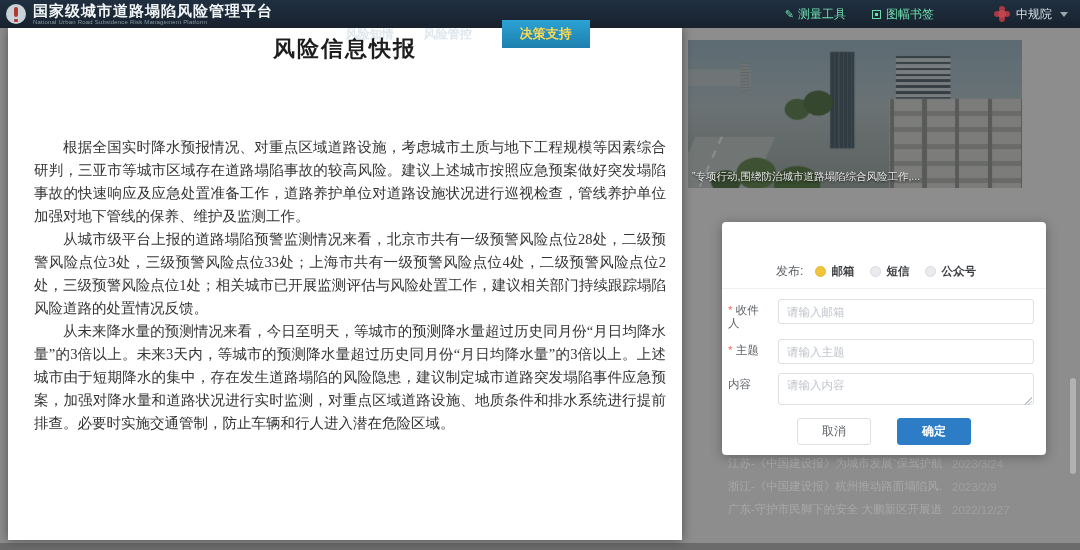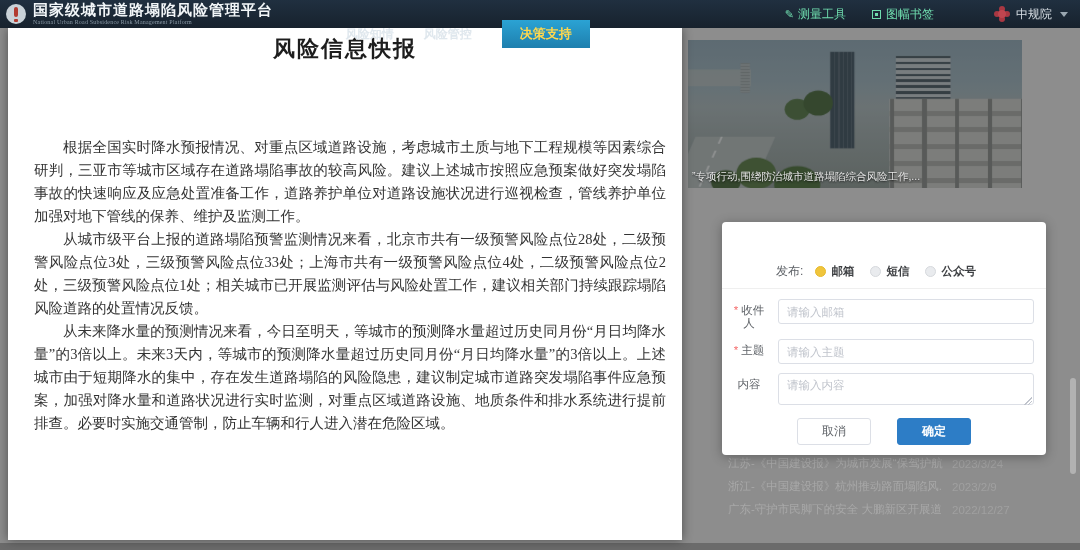--- a/index.html
+++ b/index.html
@@ -3,21 +3,21 @@
 <meta charset="utf-8">
 <style>
   * { margin:0; padding:0; box-sizing:border-box; }
   html,body { width:1080px; height:550px; overflow:hidden; }
   body { font-family:"Liberation Sans", sans-serif; background:#8d8d8d; position:relative; }
   .stage { position:absolute; inset:0; width:1080px; height:550px; background:#8d8d8d; overflow:hidden; }
 
   
   .topbar { position:absolute; top:0; left:0; width:1080px; height:28px;
             background:linear-gradient(#203040,#17222d); z-index:50;
-            display:flex; align-items:center; padding:0 12px 0 6px;font-family:Liberation Serif, serif; }
+            display:flex; align-items:center; padding:0 12px 0 6px; }
   .logo-circle { width:20px; height:20px; border-radius:50%; background:#c9d2d8;
                  position:relative; flex:0 0 auto; }
   .logo-circle .mark { position:absolute; left:8px; top:3px; width:4px; height:10px;
                        background:#b23b30; border-radius:2px; }
   .logo-circle .mark-dot { position:absolute; left:8px; top:15px; width:4px; height:3px;
                        background:#b23b30; border-radius:1px; }
   .brand { margin-left:7px; line-height:1; }
   .brand .cn { color:#f2f6f8; font-size:15px; font-weight:bold; letter-spacing:1px; }
   .brand .en { color:#8a99a6; font-size:6px; margin-top:1px; letter-spacing:.2px; }
   .nav { margin-left:auto; display:flex; align-items:center; height:28px; }
@@ -91,21 +91,21 @@
   .dialog { position:absolute; left:722px; top:222px; width:324px; background:#ffffff; border-radius:4px;
             box-shadow:0 2px 12px rgba(0,0,0,.3); z-index:30; padding-bottom:10px; }
   .radio-row { display:flex; align-items:center; justify-content:center; padding:9px 0 8px 0;margin-top:32px; }
   .publish-label { font-size:12px; color:#5f6368; margin-right:12px; }
   .radio-item { display:flex; align-items:center; margin-right:16px; cursor:pointer; }
   .radio-dot { width:11px; height:11px; border-radius:50%; background:#e9ebee; border:1px solid #d6d9dd; margin-right:5px; }
   .radio-item.selected .radio-dot { background:#f0c53c; border-color:#e7ba2c; }
   .radio-item .radio-label { font-size:11.5px; color:#3d3f42; font-weight:bold; }
   .dialog-divider { border-bottom:1px solid #efefef; margin:0 0 10px 0; }
   .field-row { display:flex; align-items:flex-start; margin:0 12px 9px 6px; }
-  .field-label { width:42px; flex:0 0 auto; text-align:center; font-size:11.5px; color:#5f6368;
+  .field-label { width:42px; flex:0 0 auto; text-align:left; font-size:11.5px; color:#5f6368;
                  line-height:13px; padding-top:5px; }
   .req:before { content:"* "; color:#f56c6c; }
   .field-input { flex:1; margin-left:8px; height:25px; border:1px solid #dcdfe6; border-radius:3px;
                  font-size:11.5px; padding:0 8px; color:#333; outline:none; font-family:"Liberation Sans",sans-serif; }
   .field-textarea-wrap { flex:1; margin-left:8px; position:relative; }
   .field-textarea { width:100%; height:32px; border:1px solid #dcdfe6; border-radius:3px; resize:none;
                  font-size:11.5px; padding:4px 8px; color:#333; outline:none; font-family:"Liberation Sans",sans-serif; }
   .field-input::placeholder, .field-textarea::placeholder { color:#c0c4cc; }
   .resize-corner { position:absolute; right:2px; bottom:4px; width:8px; height:8px;
       background:linear-gradient(135deg, transparent 0 50%, #c0c4cc 50% 57%, transparent 57% 70%, #c0c4cc 70% 77%, transparent 77%); }

